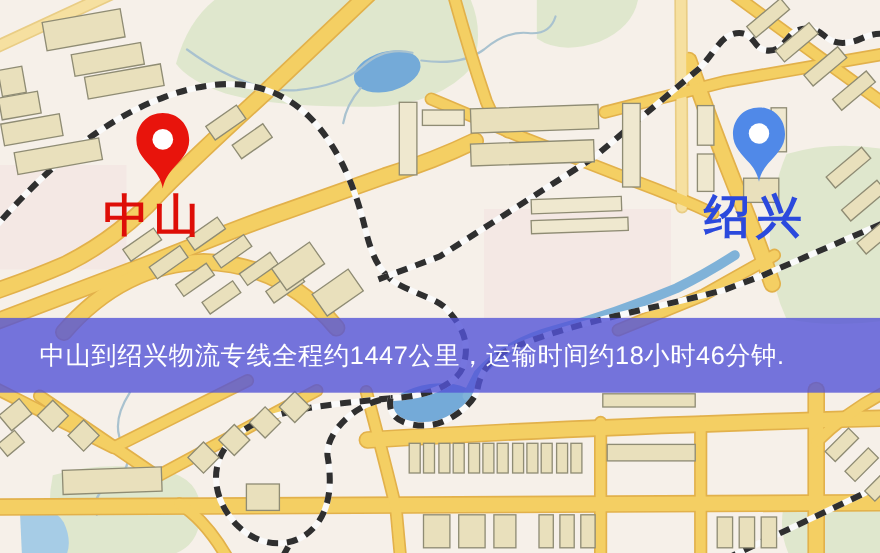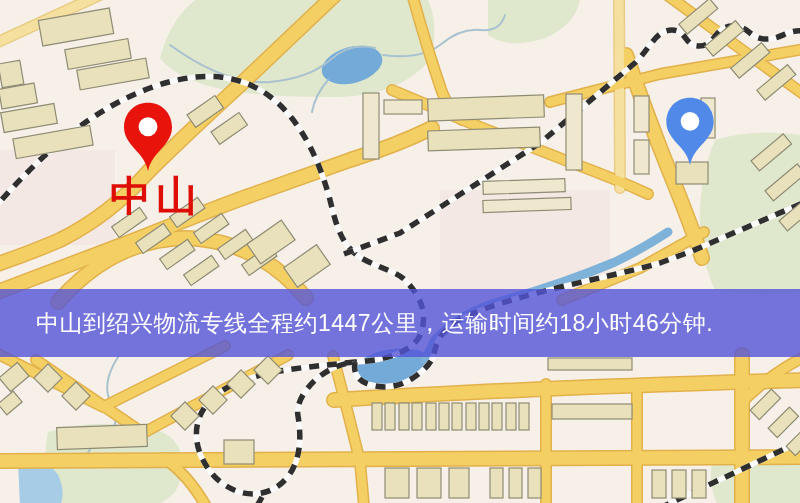--- a/index.html
+++ b/index.html
@@ -24,21 +24,21 @@
   .rail-base{stroke:var(--rail-light,#fafafa);stroke-width:5.5;fill:none;stroke-linecap:butt;}
   .rail-dash{stroke:var(--rail-dark,#2f2f2f);stroke-width:5.5;fill:none;stroke-dasharray:10 8;stroke-linecap:butt;}
   .bld{fill:var(--bld,#e9e0bc);stroke:var(--bld-edge,#8f8c74);stroke-width:1.2;}
   .bld2{fill:#efe8cf;stroke:var(--bld-edge,#8f8c74);stroke-width:1.2;}
 
   
   .marker{position:absolute;pointer-events:auto;}
   .marker svg{display:block;}
   .marker-label{
     position:absolute;font-weight:700;line-height:1;
-    letter-spacing:5px;white-space:nowrap;margin-left:16px;
+    letter-spacing:5px;white-space:nowrap;
   }
   .origin-label{color:var(--label-origin,#de0e07);font-size:41px;}
   .dest-label{color:var(--label-dest,#2b49dd);font-size:42px;}
 
   
   .banner{
     position:absolute;left:0;top:289px;width:800px;height:68px;
     background:var(--banner-bg,rgba(84,84,215,.8));
     display:flex;align-items:center;box-sizing:border-box;padding-left:36px;
   }
@@ -263,18 +263,19 @@
     </svg>
   </div>
   <div class="marker-label origin-label" style="left:94px;top:176px;">中山</div>
 
   <div class="marker" style="left:664px;top:96px;">
     <svg width="52" height="71" viewBox="0 0 60 84">
       <path d="M30 2 C14 2 2 14 2 31 C2 44 12 53 20 62 C26 69 29 76 30 82 C31 76 34 69 40 62 C48 53 58 44 58 31 C58 14 46 2 30 2 Z" fill="var(--pin-dest,#5089e8)"></path>
       <circle cx="30" cy="30" r="11" fill="#ffffff"></circle>
     </svg>
   </div>
+  <div class="marker-label dest-label" style="left:640px;top:176px;">绍兴</div>
 
   <div class="banner">
     <span>中山到绍兴物流专线全程约1447公里，运输时间约18小时46分钟.</span>
   </div>
 
 </div>
 
 </body></html>

